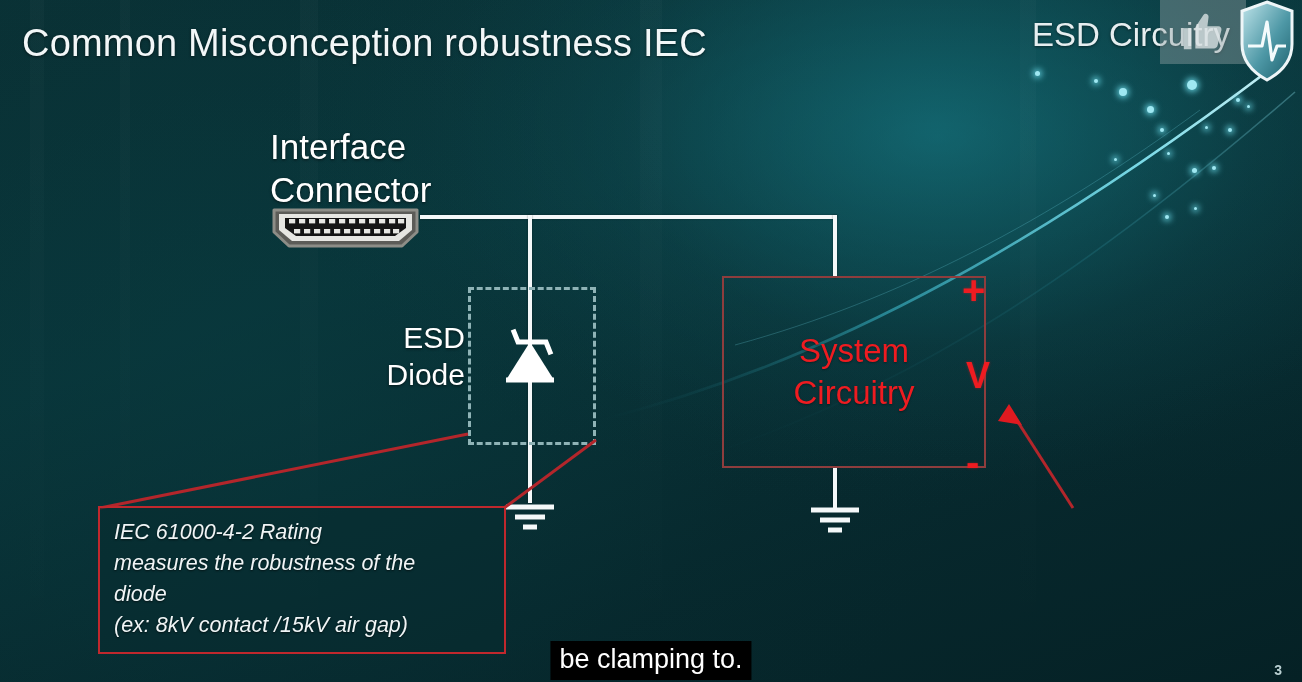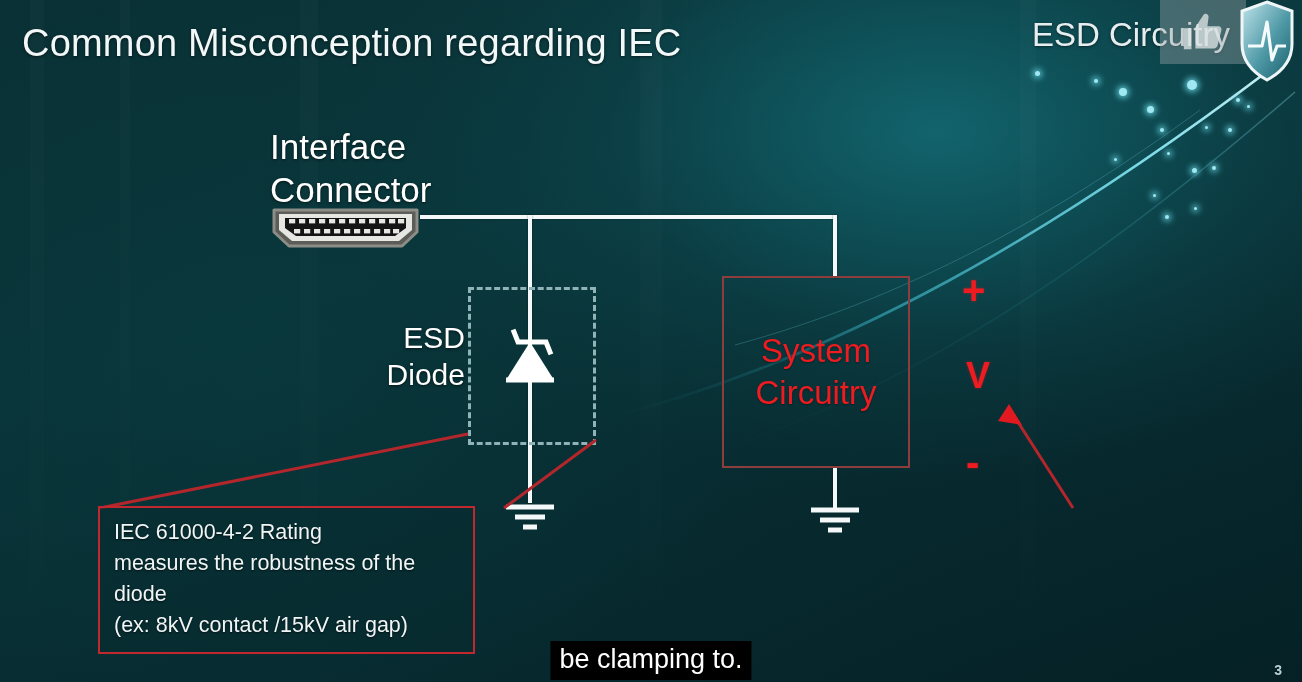--- a/index.html
+++ b/index.html
@@ -116,21 +116,21 @@
     left: 468px; top: 287px;
     width: 128px; height: 158px;
     border: 3px dashed #8fb3b6;
     box-sizing: border-box;
   }
 
   
   .sys-box {
     position: absolute;
     left: 722px; top: 276px;
-    width: 188px; height: 192px;
+    width: 264px; height: 192px;
     border: 2px solid #8e3d3d;
     box-sizing: border-box;
     display: flex;
     flex-direction: column;
     align-items: center;
     justify-content: center;
   }
   .sys-box-label {
     color: #ee1c21;
     font-size: 33px;
@@ -158,21 +158,21 @@
     box-sizing: border-box;
     padding: 9px 12px 8px 14px;
   }
   .callout-text {
     color: #f0f5f6;
     font-size: 21.5px;
     line-height: 1.44;
     text-shadow: 0 1px 2px rgba(0,0,0,0.6);
     white-space: pre-line;
   }
-  .callout-left  { left: 98px;  top: 506px; width: 377px; height: 148px; }
+  .callout-left  { left: 98px;  top: 506px; width: 408px; height: 148px; font-style: italic; }
   .callout-right { left: 903px; top: 508px; width: 372px; height: 146px; }
   .bold-seg { font-weight: bold; }
 
   
   .caption {
     position: absolute;
     left: 50%;
     transform: translateX(-50%);
     bottom: 2px;
     background: #000000;
@@ -238,21 +238,21 @@
   <div class="star" style="left:1228px; top:128px; width:4px; height:4px;"></div>
   <div class="star" style="left:1167px; top:152px; width:3px; height:3px;"></div>
   <div class="star" style="left:1192px; top:168px; width:5px; height:5px;"></div>
   <div class="star" style="left:1212px; top:166px; width:4px; height:4px;"></div>
   <div class="star" style="left:1114px; top:158px; width:3px; height:3px;"></div>
   <div class="star" style="left:1153px; top:194px; width:3px; height:3px;"></div>
   <div class="star" style="left:1194px; top:207px; width:3px; height:3px;"></div>
   <div class="star" style="left:1165px; top:215px; width:4px; height:4px;"></div>
   <div class="star" style="left:1256px; top:62px;  width:3px; height:3px;"></div>
 
-  <div class="slide-title">Common Misconception regarding IEC</div>
+  <div class="slide-title">Common Misconception robustness IEC</div>
 
   <div class="brand-text">ESD Circuitry</div>
 
   <div class="thumbs-overlay">
     <svg width="46" height="46" viewBox="0 0 24 24" aria-hidden="true">
       <path d="M2 10h4v11H2z" fill="rgba(225,232,234,0.75)"></path>
       <path d="M8 21V9.5l4.2-6.4c.9-1.3 2.9-.5 2.7 1.1L14.3 9H20c1.1 0 1.9 1 1.6 2.1l-2 8c-.2.9-1 1.5-1.9 1.5H8z" fill="rgba(225,232,234,0.75)"></path>
     </svg>
   </div>
 

